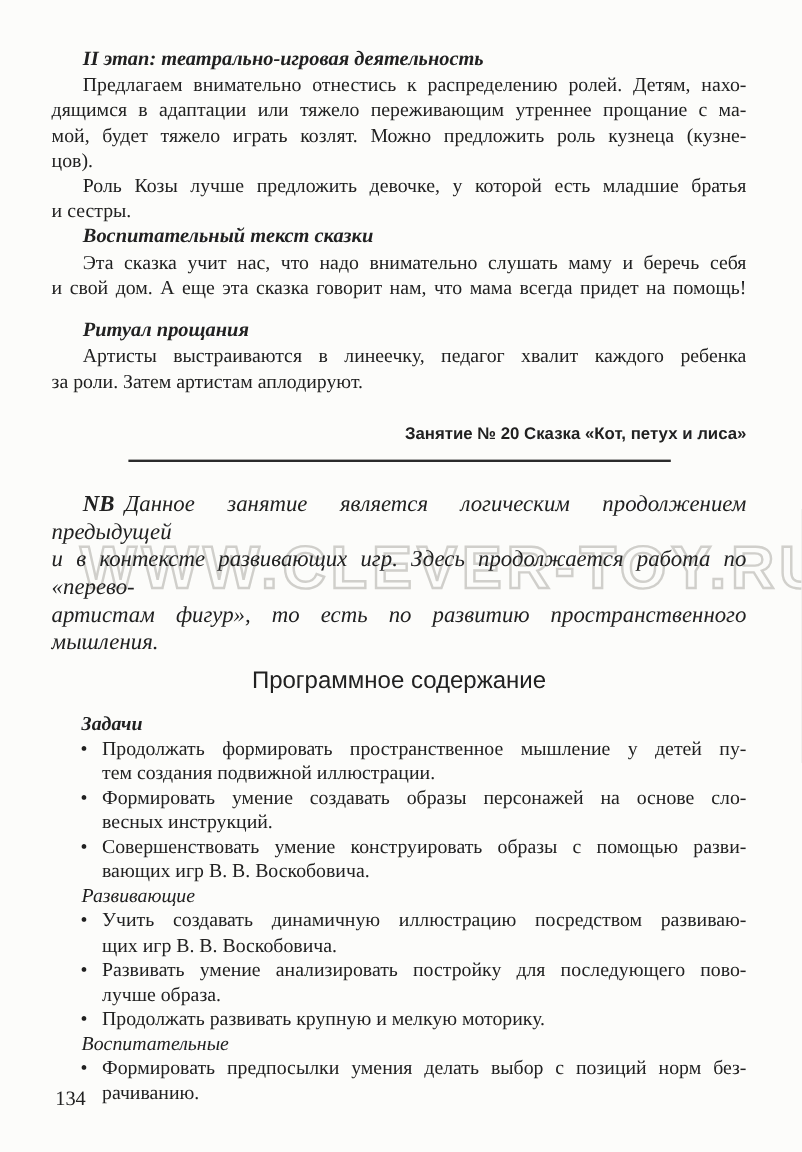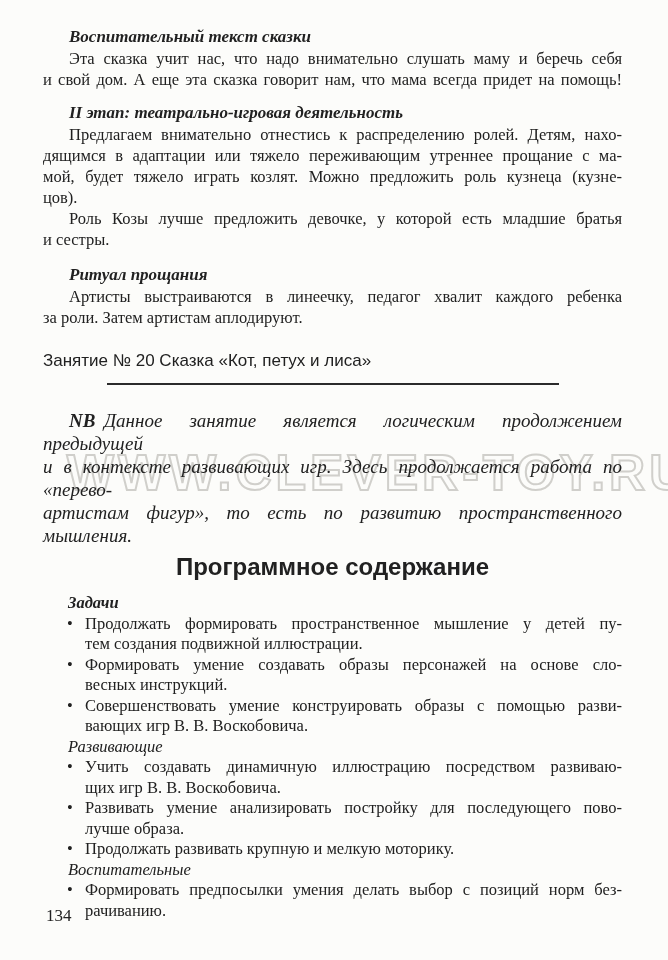--- a/index.html
+++ b/index.html
@@ -46,43 +46,43 @@
     text-indent: 26px;
   }
   .mt12 { margin-top: 12px; }
   .mt14 { margin-top: 14px; }
   .ln { text-align: justify; text-align-last: left; }
   .jl { text-align-last: justify; }
   .ind { text-indent: 26px; }
   .lesson-title {
     margin-top: 20px;
     font-family: "Liberation Sans", sans-serif;
-    font-weight: normal;
-    font-size: 17px;
+    font-weight: bold;
+    font-size: 14px;
     line-height: 26px;
-    text-align: left;
+    text-align: right;
   }
   .title-rule {
     width: 452px;
     margin: 9px auto 0 auto;
     border: none;
     border-top: 2px solid #2b2b2b;
   }
   .nb-par {
     margin-top: 24px;
     font-style: italic;
     font-size: 19px;
     line-height: 23px;
   }
   .nb-label { font-weight: bold; margin-right: 0.45em; }
   .program-heading {
     margin-top: 8px;
     font-family: "Liberation Sans", sans-serif;
-    font-weight: bold;
-    font-size: 24px;
+    font-weight: normal;
+    font-size: 20px;
     line-height: 24px;
     text-align: center;
   }
   .tasks { margin-top: 14px; font-size: 16.5px; line-height: 20.5px; }
   .tasks-heading { font-weight: bold; font-style: italic; text-indent: 25px; }
   .group-label { font-style: italic; text-indent: 25px; }
   .bullet-item { position: relative; padding-left: 42px; }
   .bullet-marker { position: absolute; left: 24px; top: 0; }
   .page-number {
     position: absolute;
@@ -96,38 +96,38 @@
 </head>
 <body>
 
 <div class="page">
 
   <div class="watermark">WWW.CLEVER-TOY.RU</div>
 
   <div class="content">
 
     <div>
-      <div class="shead">Воспитательный текст сказки</div>
-      <div class="upper">
-        <div class="ln jl ind">Эта сказка учит нас, что надо внимательно слушать маму и беречь себя</div>
-        <div class="ln jl">и свой дом. А еще эта сказка говорит нам, что мама всегда придет на помощь!</div>
-      </div>
-    </div>
-
-    <div>
       <div class="shead mt12">II этап: театрально-игровая деятельность</div>
       <div class="upper">
         <div class="ln jl ind">Предлагаем внимательно отнестись к распределению ролей. Детям, нахо-</div>
         <div class="ln jl">дящимся в адаптации или тяжело переживающим утреннее прощание с ма-</div>
         <div class="ln jl">мой, будет тяжело играть козлят. Можно предложить роль кузнеца (кузне-</div>
         <div class="ln">цов).</div>
       </div>
       <div class="upper">
         <div class="ln jl ind">Роль Козы лучше предложить девочке, у которой есть младшие братья</div>
         <div class="ln">и сестры.</div>
+      </div>
+    </div>
+
+    <div>
+      <div class="shead">Воспитательный текст сказки</div>
+      <div class="upper">
+        <div class="ln jl ind">Эта сказка учит нас, что надо внимательно слушать маму и беречь себя</div>
+        <div class="ln jl">и свой дом. А еще эта сказка говорит нам, что мама всегда придет на помощь!</div>
       </div>
     </div>
 
     <div>
       <div class="shead mt14">Ритуал прощания</div>
       <div class="upper">
         <div class="ln jl ind">Артисты выстраиваются в линеечку, педагог хвалит каждого ребенка</div>
         <div class="ln">за роли. Затем артистам аплодируют.</div>
       </div>
     </div>

